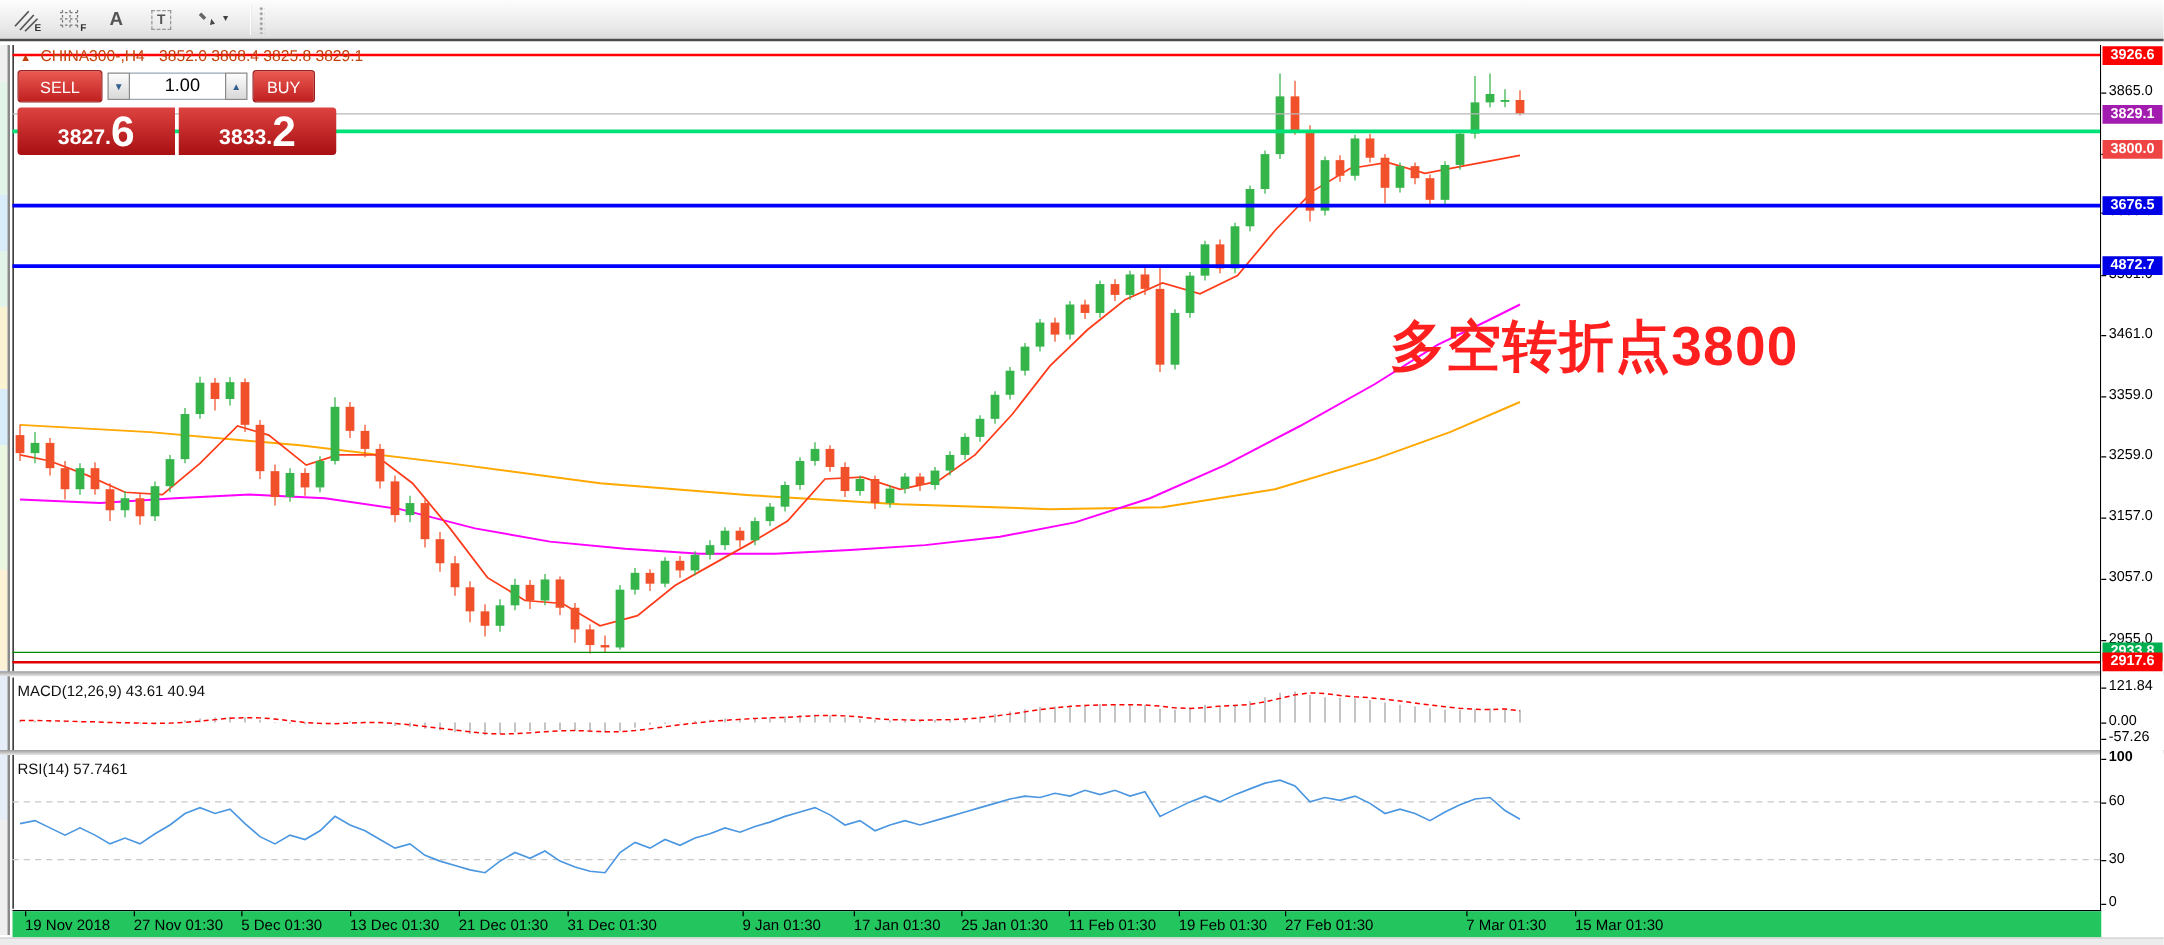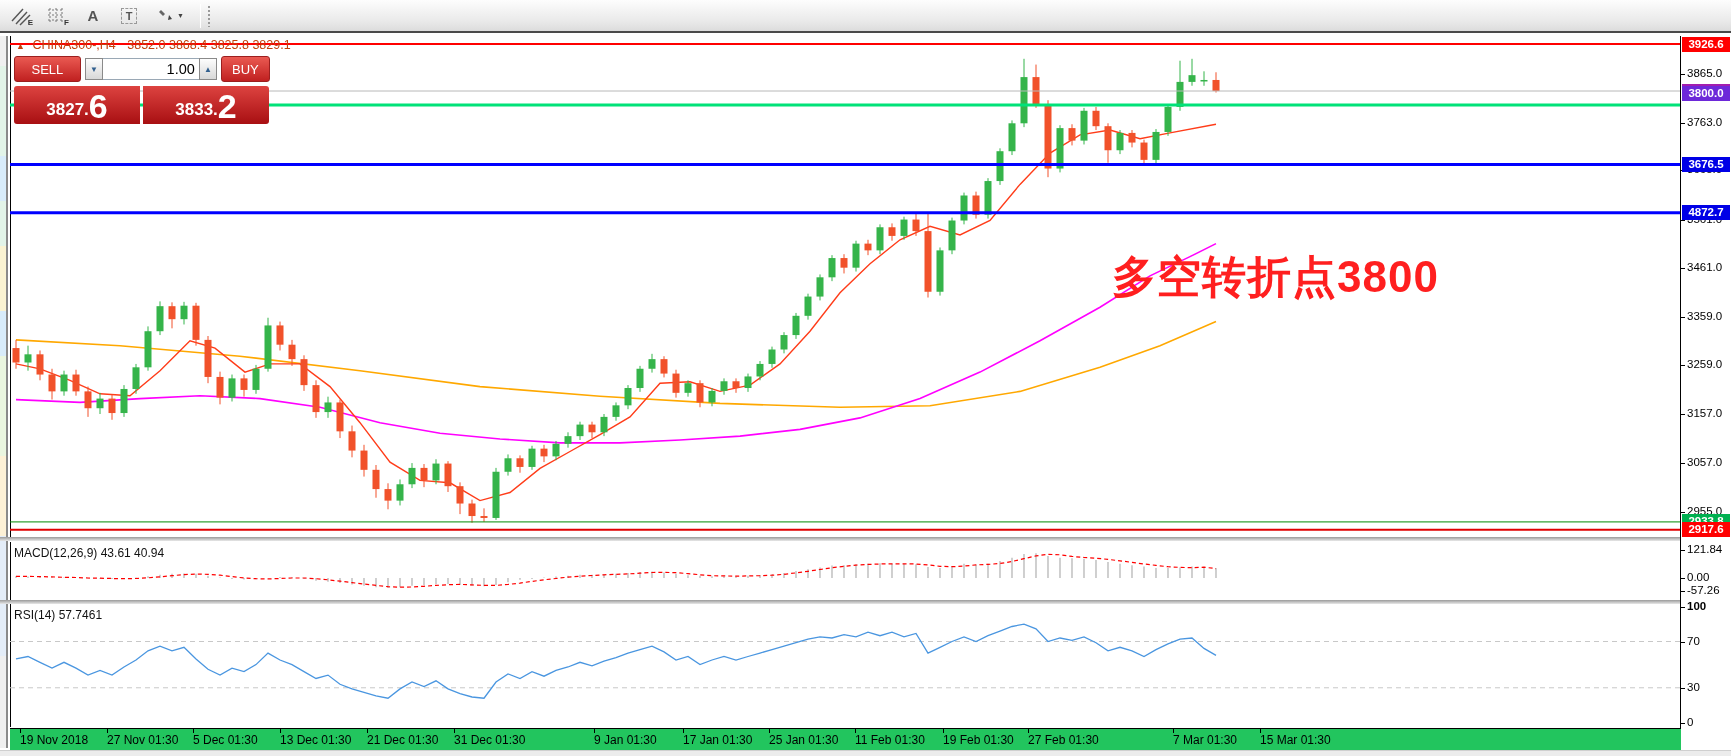--- a/index.html
+++ b/index.html
@@ -56,22 +56,22 @@
 
   
   .trade-panel { position:absolute; left:14px; top:55px; width:256px; z-index:40; }
   .tp-row { display:flex; align-items:center; height:28px; }
   .tp-sell,.tp-buy { height:26px; border:1px solid #9c1f1f; border-radius:3px; color:#fff; font-size:13px;
     font-family:"Liberation Sans",sans-serif; background:linear-gradient(#ea5a52,#c02020); }
   .tp-sell { width:68px; } .tp-buy { width:50px; margin-left:4px; }
   .tp-spin { display:flex; align-items:center; margin-left:4px; }
   .spin-btn { width:18px; height:22px; border:1px solid #8a8a8a; background:linear-gradient(#fdfdfd,#d8d8d8);
     font-size:8px; color:#33608f; padding:0; }
-  .tp-vol { width:96px; height:22px; border:1px solid #9aa8b5; border-left:none; border-right:none;
-    text-align:right; font-size:14.5px; padding-right:4px; font-family:"Liberation Sans",sans-serif; }
+  .tp-vol { width:76px; height:22px; border:1px solid #9aa8b5; border-left:none; border-right:none;
+    text-align:right; font-size:14.5px; padding-right:20px; font-family:"Liberation Sans",sans-serif; }
   .tp-prices { display:flex; margin-top:3px; }
   .tp-price { width:126px; height:38px; background:linear-gradient(#dd4340,#a80f12); color:#fff;
     display:flex; align-items:flex-end; justify-content:center; padding-bottom:3px; }
   .tp-price:first-child { border-radius:3px 0 0 3px; margin-right:3px; }
   .tp-price:last-child { border-radius:0 3px 3px 0; }
   .tp-price span { font-size:17px; font-weight:bold; line-height:1; margin-bottom:3px; }
   .tp-price b { font-size:34px; font-weight:bold; line-height:0.85; }
 </style>
 </head>
 <body>
@@ -506,35 +506,35 @@
       <div class="tick-mark" style="top: 329.389px;"></div>
       <div class="tick-label" style="top: 322.389px;">3259.0</div>
       <div class="tick-mark" style="top: 378.482px;"></div>
       <div class="tick-label" style="top: 371.482px;">3157.0</div>
       <div class="tick-mark" style="top: 426.612px;"></div>
       <div class="tick-label" style="top: 419.612px;">3057.0</div>
       <div class="tick-mark" style="top: 475.704px;"></div>
       <div class="tick-label" style="top: 468.704px;">2955.0</div>
       <div class="badge" style="top: 0.57325px; background: rgb(255, 0, 0); color: rgb(255, 255, 255);">3926.6</div>
       <div class="badge" style="top: 47.5px; background: #a21caf; color: rgb(255, 255, 255);">3829.1</div>
-      <div class="badge" style="top: 50px; background: #6d28d9; color: rgb(255, 255, 255);">3800.0</div>
+      <div class="badge" style="top: 76px; background: #ef4444; color: rgb(255, 255, 255);">3800.0</div>
       <div class="badge" style="top: 120.946px; background: rgb(0, 0, 230); color: rgb(255, 255, 255);">3676.5</div>
       <div class="badge" style="top: 169.317px; background: rgb(0, 0, 230); color: rgb(255, 255, 255);">4872.7</div>
       <div class="badge" style="top: 478.408px; background: rgb(0, 176, 80); color: rgb(255, 255, 255);">2933.8</div>
       <div class="badge" style="top: 486.205px; background: rgb(255, 0, 0); color: rgb(255, 255, 255);">2917.6</div>
       <div class="tick-mark" style="top: 514.001px;"></div>
       <div class="axis-sub" style="top: 507.001px;">121.84</div>
       <div class="tick-mark" style="top: 542px;"></div>
       <div class="axis-sub" style="top: 535px;">0.00</div>
       <div class="tick-mark" style="top: 555.158px;"></div>
       <div class="axis-sub" style="top: 548.158px;">-57.26</div>
       <div class="tick-mark" style="top: 570.79px;"></div>
       <div class="axis-sub" style="top: 563.79px; font-weight: bold;">100</div>
       <div class="tick-mark" style="top: 605.503px;"></div>
-      <div class="axis-sub" style="top: 598.503px;">70</div>
+      <div class="axis-sub" style="top: 598.503px;">60</div>
       <div class="tick-mark" style="top: 651.787px;"></div>
       <div class="axis-sub" style="top: 644.787px;">30</div>
       <div class="tick-mark" style="top: 686.5px;"></div>
       <div class="axis-sub" style="top: 679.5px;">0</div>
     </div>
 
   <div class="timeline">
       <div class="time-tick" style="left: 10px;"></div>
       <div class="time-label" style="left: 10px;">19 Nov 2018</div>
       <div class="time-tick" style="left: 97px;"></div>

